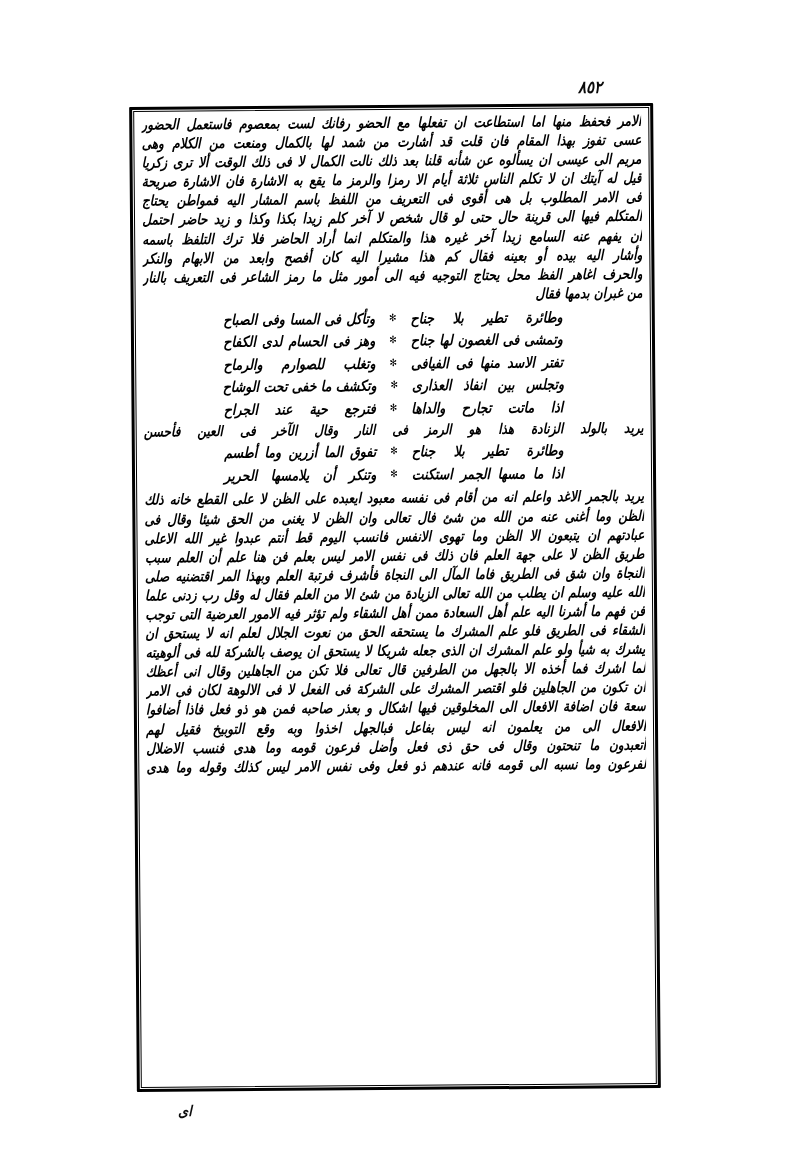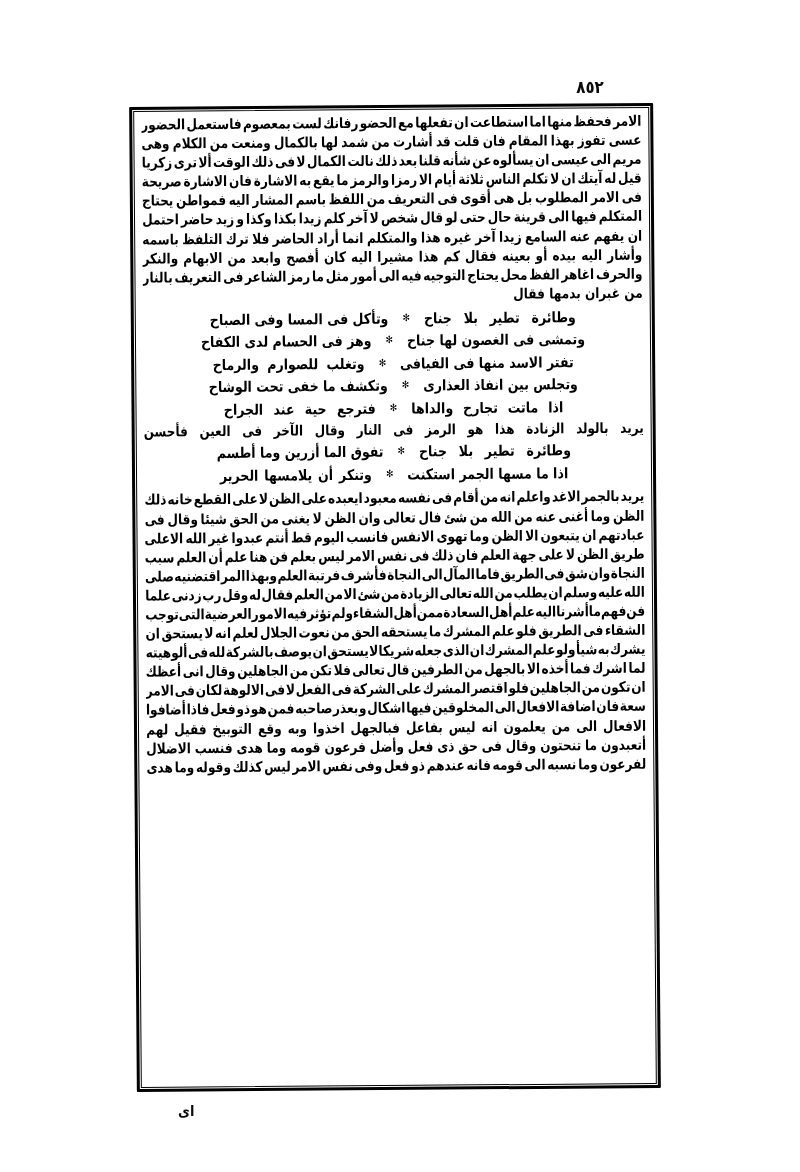--- a/index.html
+++ b/index.html
@@ -13,20 +13,21 @@
     position: relative;
     overflow: hidden;
     font-family: "DejaVu Sans", sans-serif;
   }
 
   
   #page {
     position: absolute;
     inset: 0;
     background: #ffffff;
+    font-style: italic;
   }
 
   
   #page-number {
     position: absolute;
     top: 78px;
     left: 560px;
     width: 60px;
     text-align: center;
     font-size: 15px;

